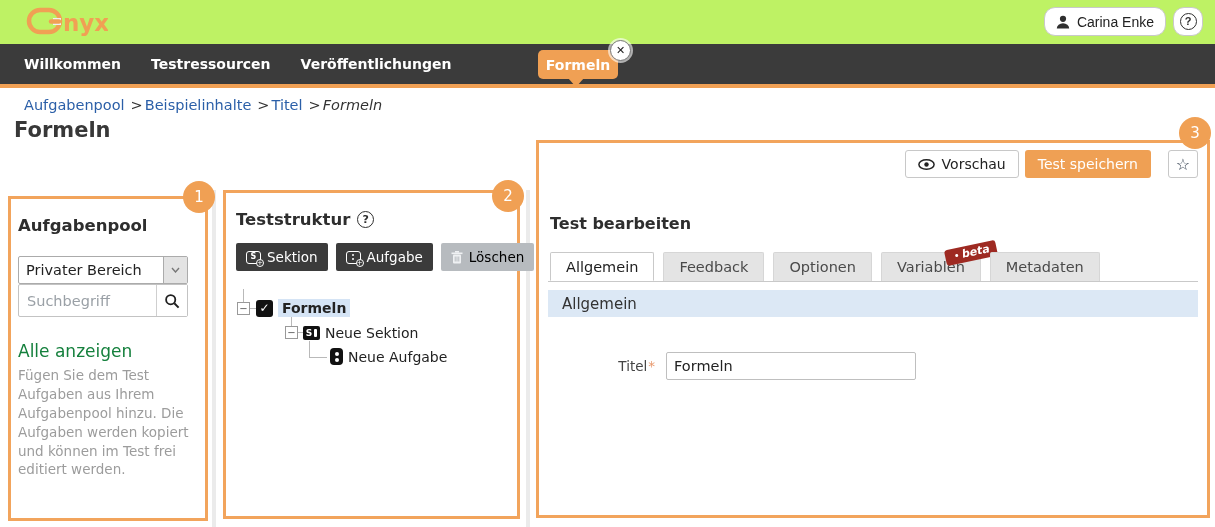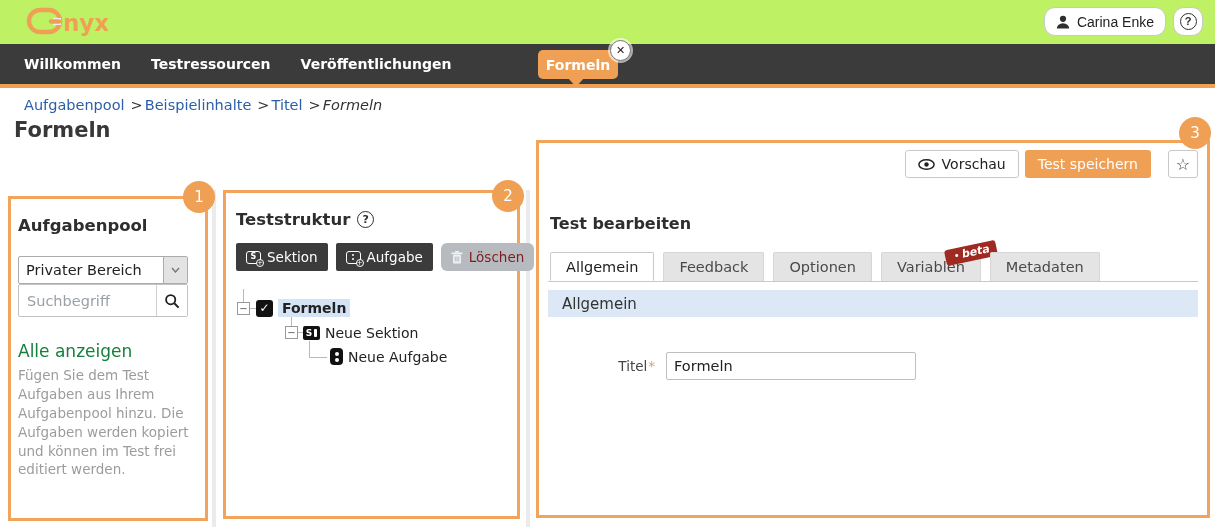--- a/index.html
+++ b/index.html
@@ -61,21 +61,21 @@
                      justify-content:center; cursor:pointer; background:#fff; }
   .show-all { display:inline-block; margin-top:24px; color:#15803d; font-size:17px; text-decoration:none; cursor:pointer; }
   .hint { margin-top:5px; color:#9C9C9C; font-size:13.5px; line-height:1.4; }
 
   
   .p2 { left:223px; top:190px; width:297px; height:329px; padding:17px 25px 0 10px; }
   .p2 h2 { display:flex; align-items:center; gap:7px; }
   .btn-row { margin-top:14px; display:flex; gap:8px; }
   .dbtn { height:28px; background:#3B3B3B; color:#fff; border:none; border-radius:2px; font-size:13.5px;
           font-family:inherit; display:inline-flex; align-items:center; gap:6px; padding:0 10px; cursor:pointer; }
-  .dbtn.disabled { background:#B7BBBF; color:#7f1d1d; cursor:default;border-radius:6px; }
+  .dbtn.disabled { background:#B7BBBF; color:#000000; cursor:default; }
   .mini-ico { position:relative; width:15px; height:13px; border:1.4px solid #fff; border-radius:3px;
               display:inline-flex; align-items:center; justify-content:center; }
   .mini-ico .ltr { font-size:8px; font-weight:bold; line-height:1; }
   .mini-ico .dots { display:flex; flex-direction:column; gap:1.5px; }
   .mini-ico .dots i { width:2.5px; height:2.5px; background:#fff; border-radius:50%; }
   .mini-plus { position:absolute; right:-4px; bottom:-4px; width:8px; height:8px; background:#3B3B3B;
                border:1px solid #fff; border-radius:50%; font-size:7px; line-height:6px; text-align:center; color:#fff; }
 
   .tree { position:absolute; left:0; top:0; width:100%; height:100%; }
   .tline { position:absolute; background:#B9B9B9; }

